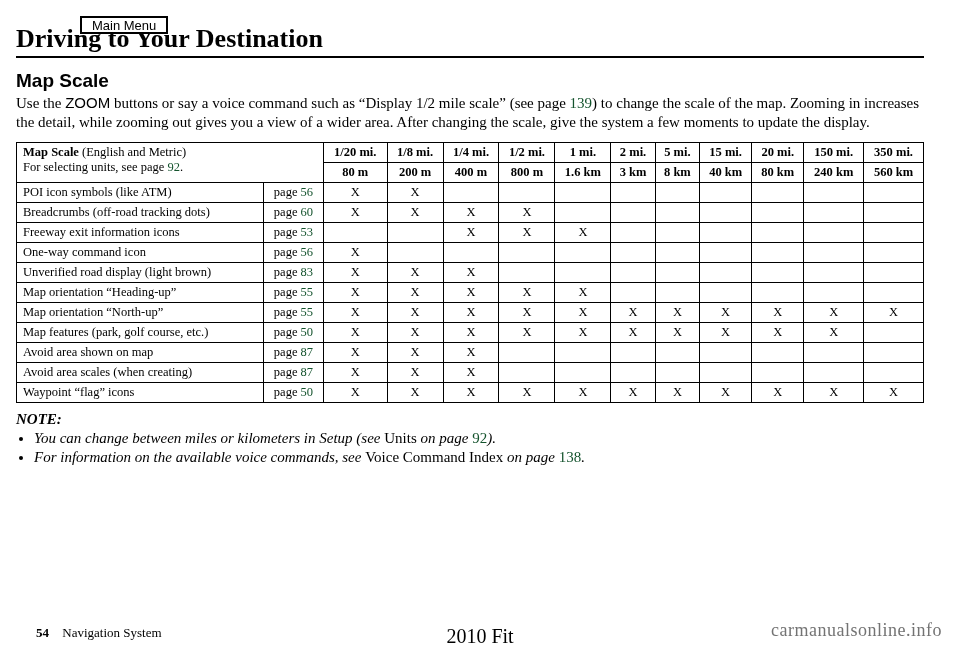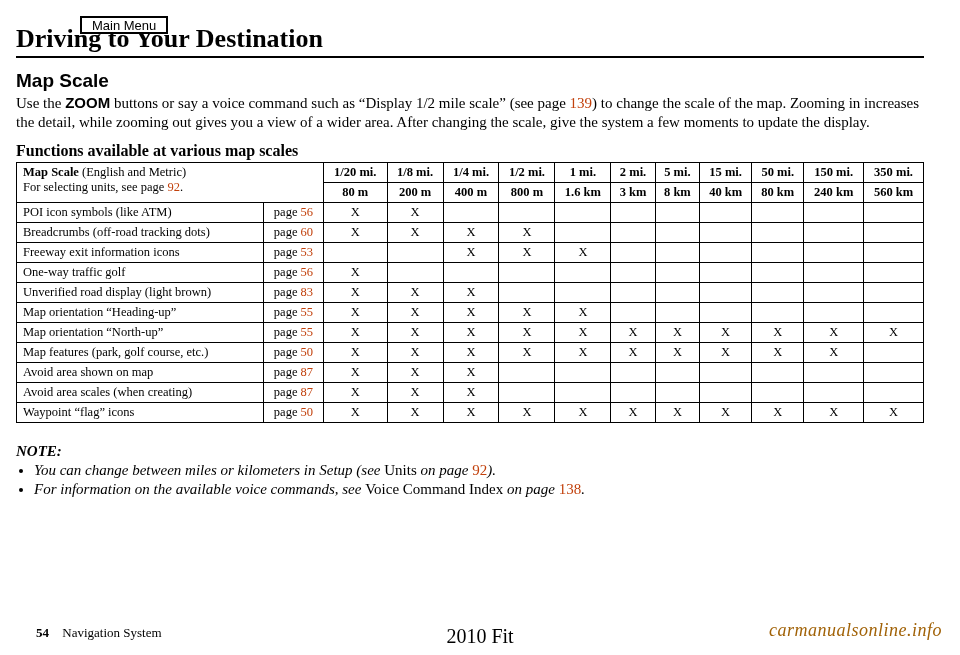--- a/index.html
+++ b/index.html
@@ -39,22 +39,22 @@
     font-family: Arial, Helvetica, sans-serif;
     font-weight: bold;
     font-size: 19px;
     margin: 8px 0 2px 0;
   }
   p.body {
     font-size: 15px;
     margin: 2px 0 10px 0;
     line-height: 1.25;
   }
-  p.body strong { font-family: Arial, sans-serif; font-weight: bold; text-align: right; }
-  a.link { color: #c2410c; text-decoration: none; }
+  p.body strong { font-family: Arial, sans-serif; font-weight: normal; text-align: right; }
+  a.link { color: #14532d; text-decoration: none; }
   h3.table-caption {
     font-size: 16px;
     font-weight: bold;
     margin: 6px 0 2px 0;
   }
   table.scale-table {
     border-collapse: collapse;
     width: 100%;
     font-size: 12.5px;
   }
@@ -67,78 +67,76 @@
   }
   table.scale-table th.desc-head {
     text-align: left;
     font-weight: normal;
     padding-left: 6px;
     vertical-align: top;
   }
   table.scale-table th.desc-head strong { font-weight: bold; }
   table.scale-table td.desc { text-align: left; padding-left: 6px; }
   table.scale-table td.pageref { text-align: center; white-space: nowrap; padding-left:4px; padding-right:4px;}
-  .note-block { margin-top: 20px; font-size: 15px; }
+  .note-block { margin-top: 8px; font-size: 15px; }
   .note-block .label { font-weight: bold; font-style: italic; }
   .note-block ul { margin: 2px 0 0 0; padding-left: 18px; }
   .note-block li { font-style: italic; margin-bottom: 2px; }
   .note-block li .roman { font-style: normal; }
   .footer {
     position: absolute;
     bottom: 14px;
     left: 36px;
     right: 36px;
     font-size: 13px;
   }
   .footer .pgnum { font-weight: bold; }
   .footer .systext { margin-left: 10px; }
   .footer .model { position:absolute; left: 50%; transform: translateX(-50%); font-size: 20px; }
   .watermark {
     position: absolute;
     right: 18px;
     bottom: 14px;
     font-size: 18px;
-    color: #a16207;
-    font-style: italic;
+    color: #737373;
     letter-spacing: 0.5px;
   }
 </style>
 </head>
 <body>
 
 <div class="menu-btn">Main Menu</div>
 
 <div class="content">
   <h1 class="page-title">Driving to Your Destination</h1>
 
   <h2 class="section-heading">Map Scale</h2>
 
   <p class="body">
     <span>Use the </span><strong>ZOOM</strong><span> buttons or say a voice command such as “Display 1/2 mile scale” (see page </span><a class="link">139</a><span>) to change the scale of the map. Zooming in increases the detail, while zooming out gives you a view of a wider area. After changing the scale, give the system a few moments to update the display.</span>
   </p>
 
-  <h3 class="table-caption">Functions available at various map scales</h3>
 
   <table class="scale-table">
     <thead>
       <tr>
         <th class="desc-head" rowspan="2" colspan="2">
           <strong>Map Scale</strong><span> (English and Metric)</span><br>
           <span>For selecting units, see page </span><a class="link">92</a><span>.</span>
         </th>
 
       <th>1/20 mi.</th>
           <th>1/8 mi.</th>
           <th>1/4 mi.</th>
           <th>1/2 mi.</th>
           <th>1 mi.</th>
           <th>2 mi.</th>
           <th>5 mi.</th>
           <th>15 mi.</th>
-          <th>50 mi.</th>
+          <th>20 mi.</th>
           <th>150 mi.</th>
           <th>350 mi.</th>
         </tr>
       <tr id="metric-row">
           <th>80 m</th>
           <th>200 m</th>
           <th>400 m</th>
           <th>800 m</th>
           <th>1.6 km</th>
           <th>3 km</th>
@@ -189,21 +187,21 @@
           <td>X</td>
           <td>X</td>
           <td></td>
           <td></td>
           <td></td>
           <td></td>
           <td></td>
           <td></td>
         </tr>
         <tr>
-          <td class="desc">One-way traffic golf</td>
+          <td class="desc">One-way command icon</td>
           <td class="pageref"><span>page </span><a class="link">56</a></td>
           <td>X</td>
           <td></td>
           <td></td>
           <td></td>
           <td></td>
           <td></td>
           <td></td>
           <td></td>
           <td></td>

